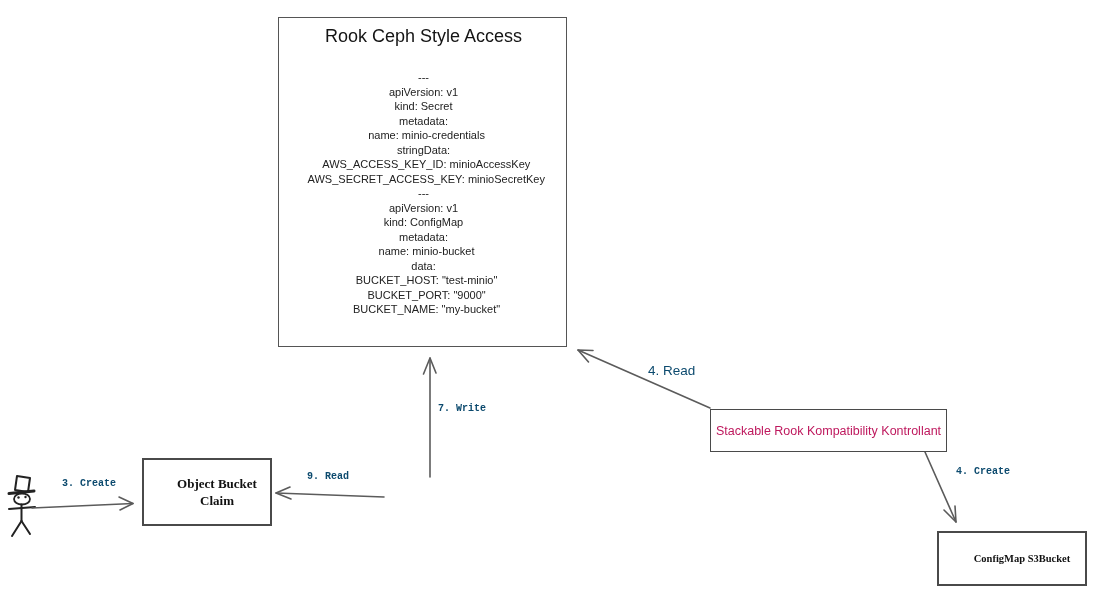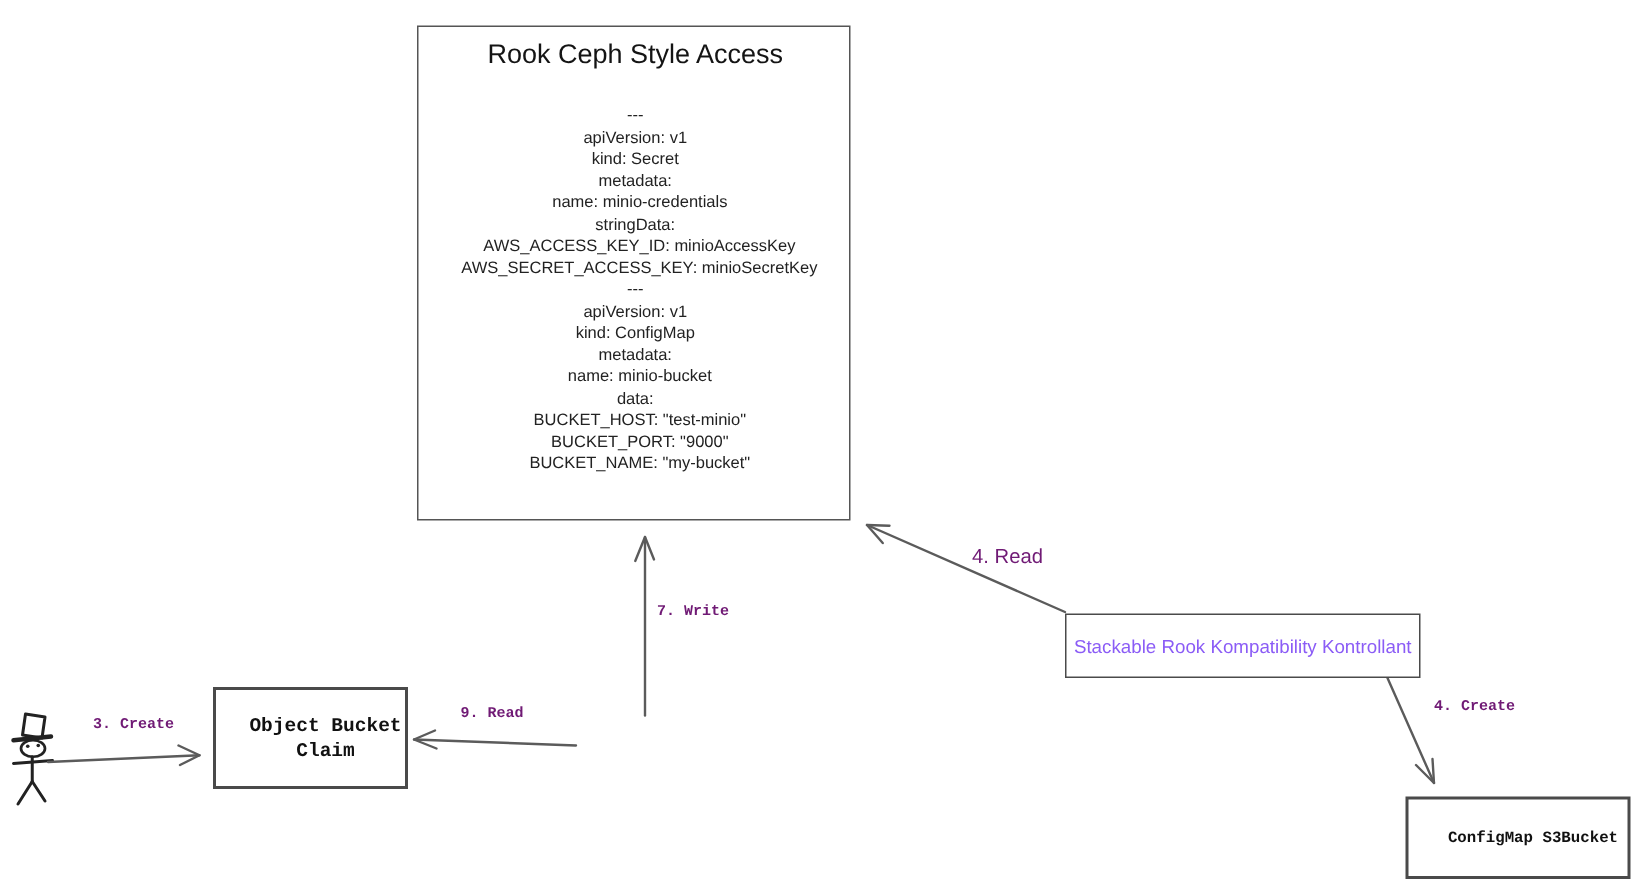--- a/index.html
+++ b/index.html
@@ -24,21 +24,21 @@
     position: absolute;
     background: #ffffff;
     border: 2px solid #4a4a4a;
     display: flex;
     align-items: center;
     justify-content: center;
     text-align: center;
   }
 
   .mono-label {
-    font-family: Liberation Mono, monospace;
+    font-family: Liberation Serif, serif;
     font-weight: bold;
     white-space: pre-line;
     color: #111111;
     padding-left: 20px;
   }
 
   
   .main-box {
     left: 278px; top: 17px;
     width: 289px; height: 330px;
@@ -62,30 +62,30 @@
     color: #222222;
   }
 
   .obc-box   { left: 142px; top: 458px; width: 130px; height: 68px; font-size: 13px; line-height: 17px; }
   .operator-box { left: 384px; top: 477px; width: 157px; height: 67px; font-size: 13px; }
   .kontrollant-box {
     left: 710px; top: 409px; width: 237px; height: 43px;
     border: 1.5px solid #4a4a4a;
     font-size: 12.5px;
     white-space: nowrap;
-    color: #8b5cf6;
+    color: #be185d;
   }
   .s3-box { left: 937px; top: 531px; width: 150px; height: 55px; font-size: 10.5px; }
 
   .edge-label {
     position: absolute;
     font-family: "Liberation Mono", "DejaVu Sans Mono", monospace;
     font-size: 10px;
     font-weight: bold;
-    color: #701a75;
+    color: #0c4a6e;
     white-space: nowrap;
   }
   .edge-label.sans {
     font-family: "Liberation Sans", sans-serif;
     font-size: 13.5px;
     font-weight: normal;
   }
   .lbl-1 { left: 62px;  top: 478px; }
   .lbl-2 { left: 307px; top: 471px; }
   .lbl-3 { left: 438px; top: 403px; }

